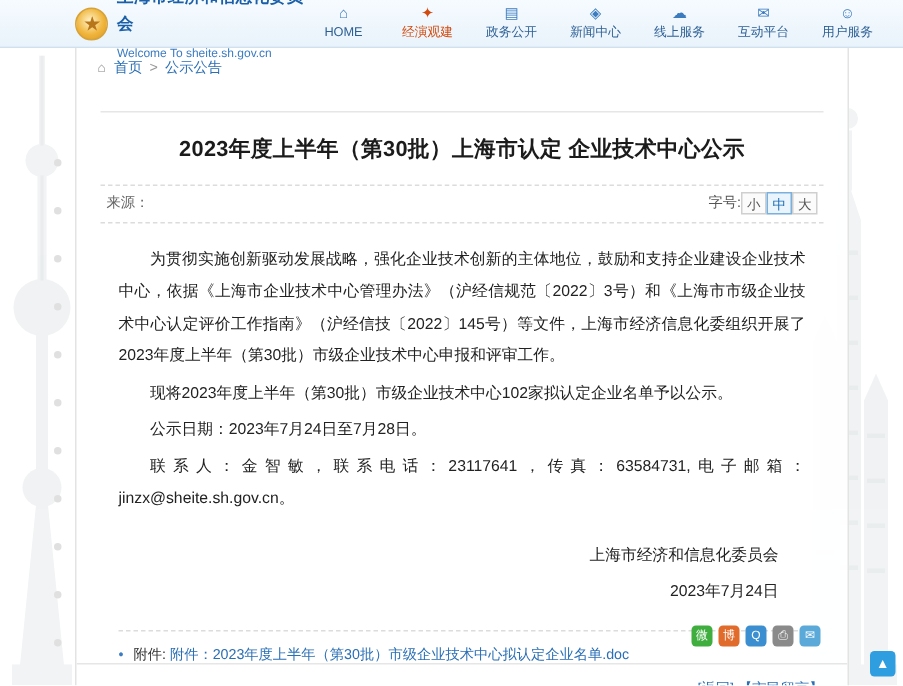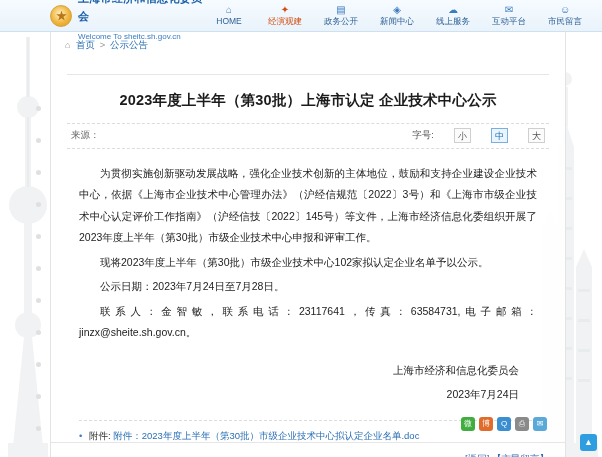--- a/index.html
+++ b/index.html
@@ -152,21 +152,21 @@
     font-size: 9.5px;
     color: #666;
     position: relative;
     height: 26px;
   }
   .meta-left { display: flex; gap: 30px; }
   .meta-right {
     margin-left: auto;
     display: flex;
     align-items: center;
-    gap: 20px;
+    gap: 0;
     font-size: 9.5px;
     color: #555;
   }
   .fs-btn {
     display: inline-block;
     min-width: 17px;
     height: 15px;
     line-height: 14px;
     text-align: center;
     border: 1px solid #cfcfcf;
@@ -267,21 +267,21 @@
   }
 </style>
 </head>
 <body>
 
 <div class="header">
   <div class="logo-wrap">
     <div class="logo-badge"></div>
     <div class="logo-text">
       <span class="logo-title">上海市经济和信息化委员会</span><br>
-      <span class="logo-sub">Welcome To sheitc.sh.gov.cn</span>
+      <span class="logo-sub">Welcome To sheite.sh.gov.cn</span>
     </div>
   </div>
 
   <div class="nav">
     <div class="nav-item">
       <span class="nav-ico">⌂</span>
       <span class="nav-label">HOME</span>
     </div>
     <div class="nav-item active">
       <span class="nav-ico">✦</span>
@@ -298,21 +298,21 @@
     <div class="nav-item">
       <span class="nav-ico">☁</span>
       <span class="nav-label">线上服务</span>
     </div>
     <div class="nav-item">
       <span class="nav-ico">✉</span>
       <span class="nav-label">互动平台</span>
     </div>
     <div class="nav-item">
       <span class="nav-ico">☺</span>
-      <span class="nav-label">市民留言</span>
+      <span class="nav-label">用户服务</span>
     </div>
   </div>
 </div>
 
 <div class="bg">
 
   <div class="tower" style="left:6px;">
     <svg width="44" height="420" viewBox="0 0 44 420">
       <g fill="#cfd6d9">
         <rect x="20" y="0" width="4" height="60"></rect>

